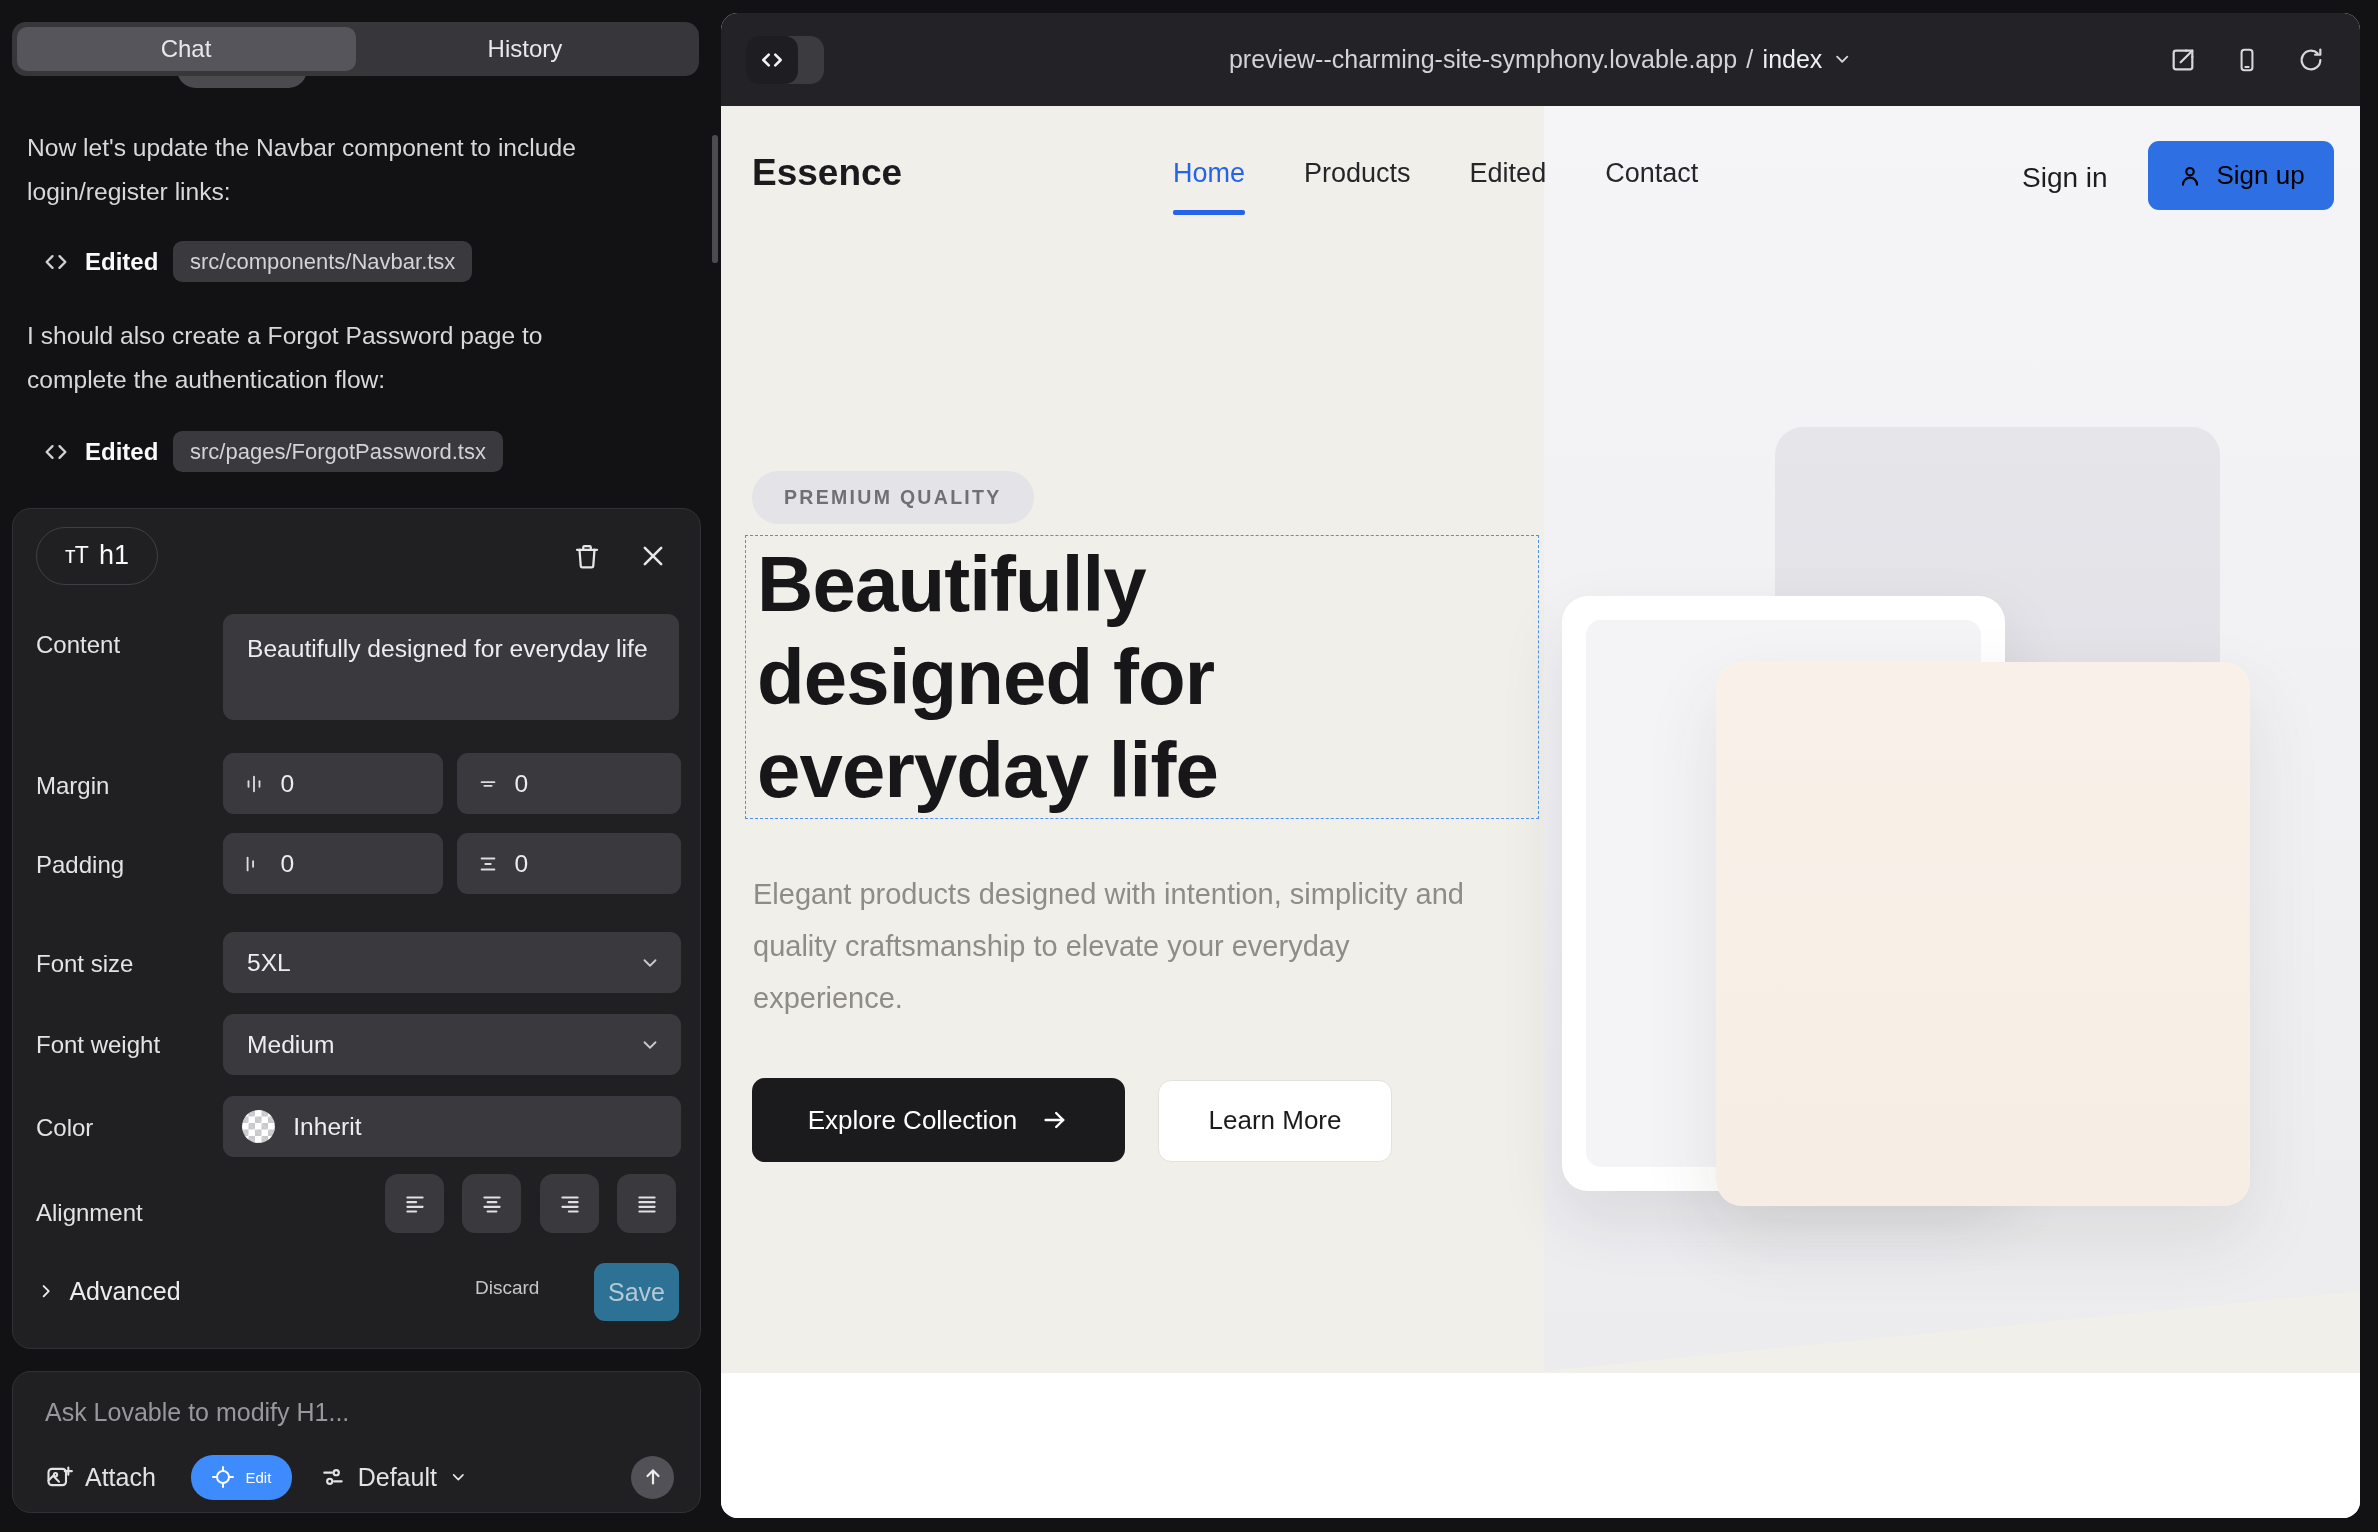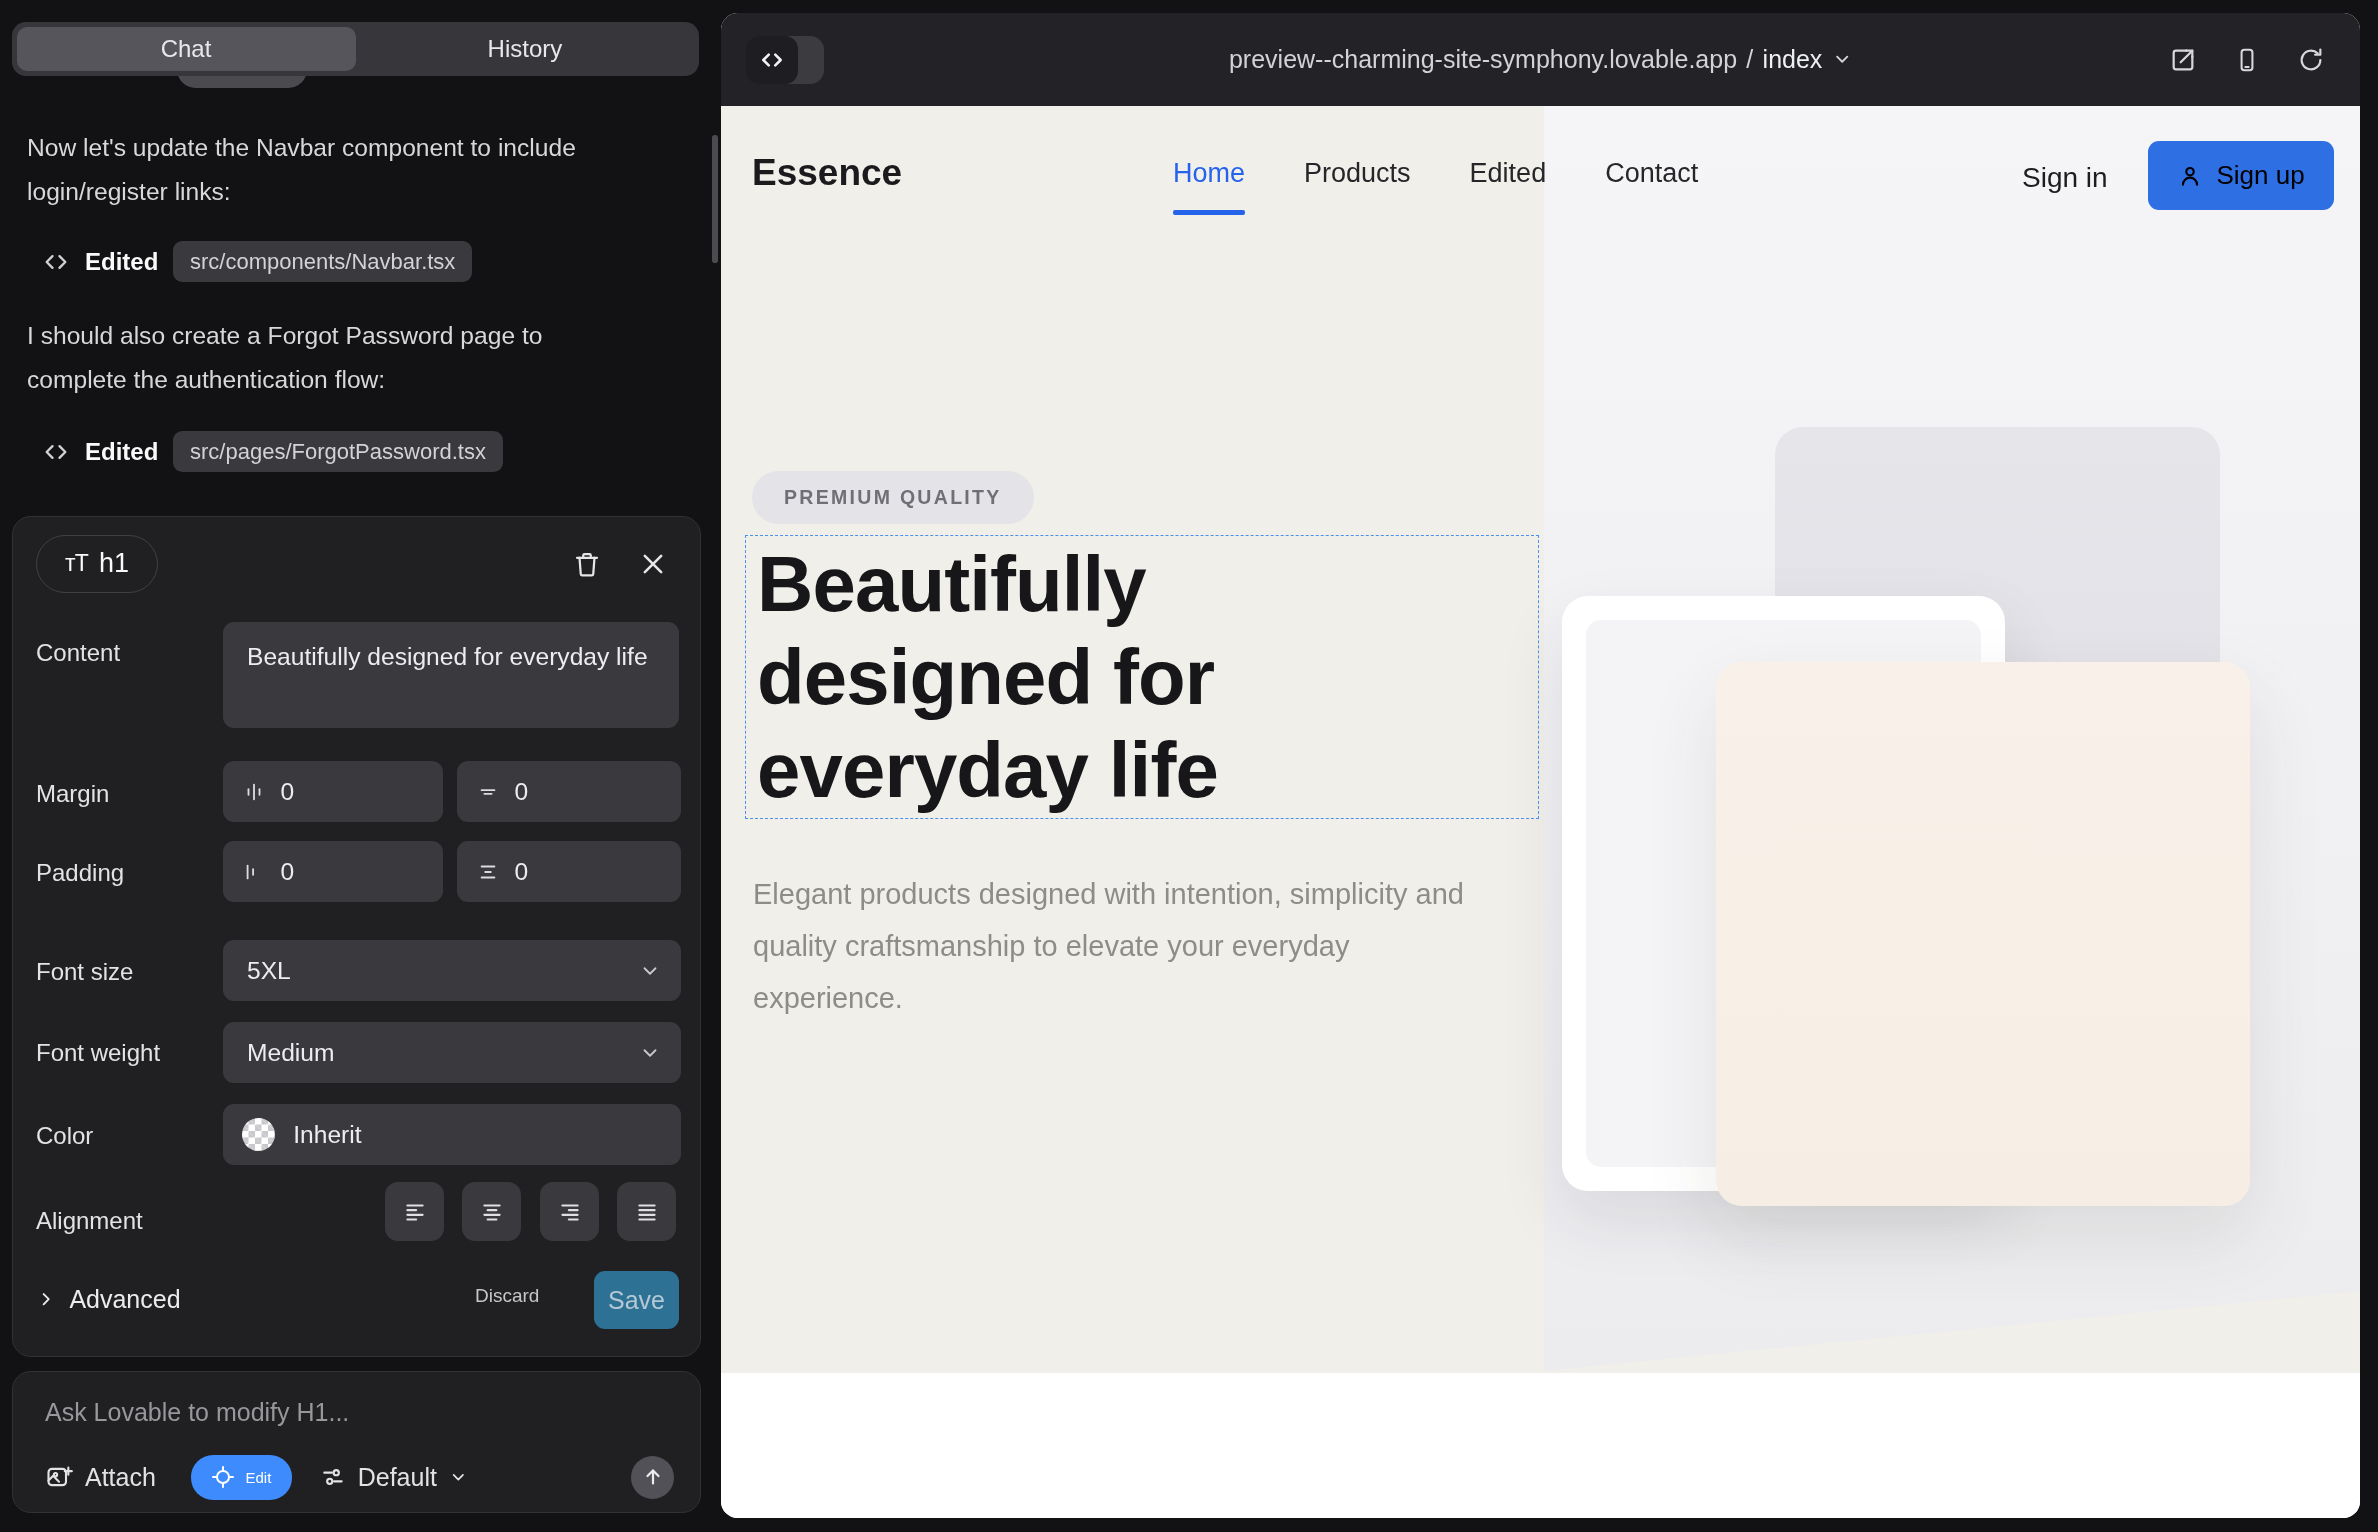--- a/index.html
+++ b/index.html
@@ -48,21 +48,21 @@
   }
 
   .scroll-thumb {
     position:absolute; left:712px; top:135px; width:5.6px; height:128px;
     background:#4b4b50; border-radius:2.8px; z-index:5;
   }
 
   
   .editor {
     position:absolute; left:12px; top:508px; width:689px; height:841px;
-    background:#202023; border:0.9px solid #323236; border-radius:18.6px; z-index:3;margin-top:8px;
+    background:#202023; border:0.9px solid #323236; border-radius:18.6px; z-index:3;
   }
   .tag-pill {
     position:absolute; left:23px; top:17.6px; width:122px; height:58px;
     border:1.4px solid #404044; border-radius:29px;
     display:flex; align-items:center; justify-content:center; gap:11px;
   }
   .tag-glyph { font-size:23px; color:#fafafa; letter-spacing:-0.9px; }
   .tag-name { font-size:27px; color:#fafafa; }
   .panel-icon-btn {
     position:absolute; top:28px; width:37px; height:37px; color:#e6e6e8;
@@ -559,15 +559,27 @@
     </div>
 
     <div class="quality-badge">PREMIUM QUALITY</div>
 
     <div class="h1-selection">
       <h1 class="hero-h1">Beautifully designed for everyday life</h1>
     </div>
 
     <p class="hero-para">Elegant products designed with intention, simplicity and quality craftsmanship to elevate your everyday experience.</p>
 
+    <div class="cta-row">
+      <div class="cta-primary">
+        <span>Explore Collection</span>
+        <span class="icon">
+          <svg width="28" height="28" viewBox="0 0 24 24" fill="none" stroke="currentColor" stroke-width="2.1" stroke-linecap="round" stroke-linejoin="round">
+              <path d="M4 12h15"></path>
+              <path d="M13 6l6 6-6 6"></path>
+            </svg>
+        </span>
+      </div>
+      <div class="cta-secondary">Learn More</div>
+    </div>
   </div>
 </div>
 
 
 </body></html>

